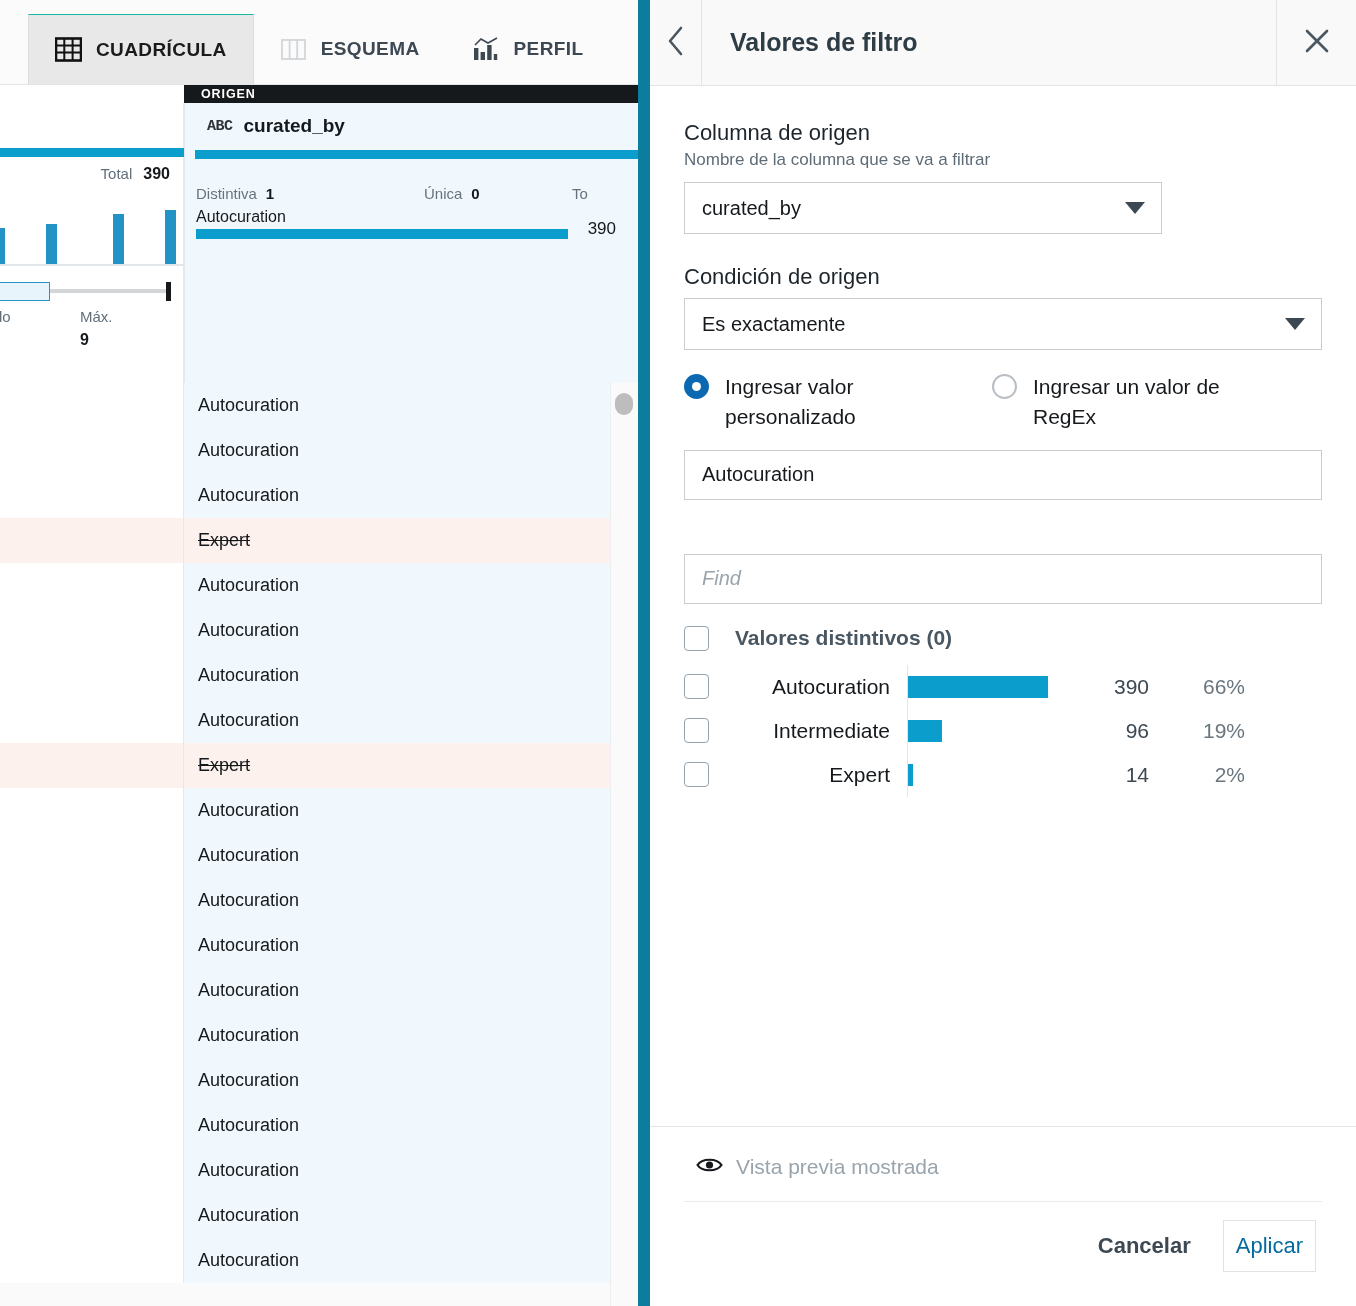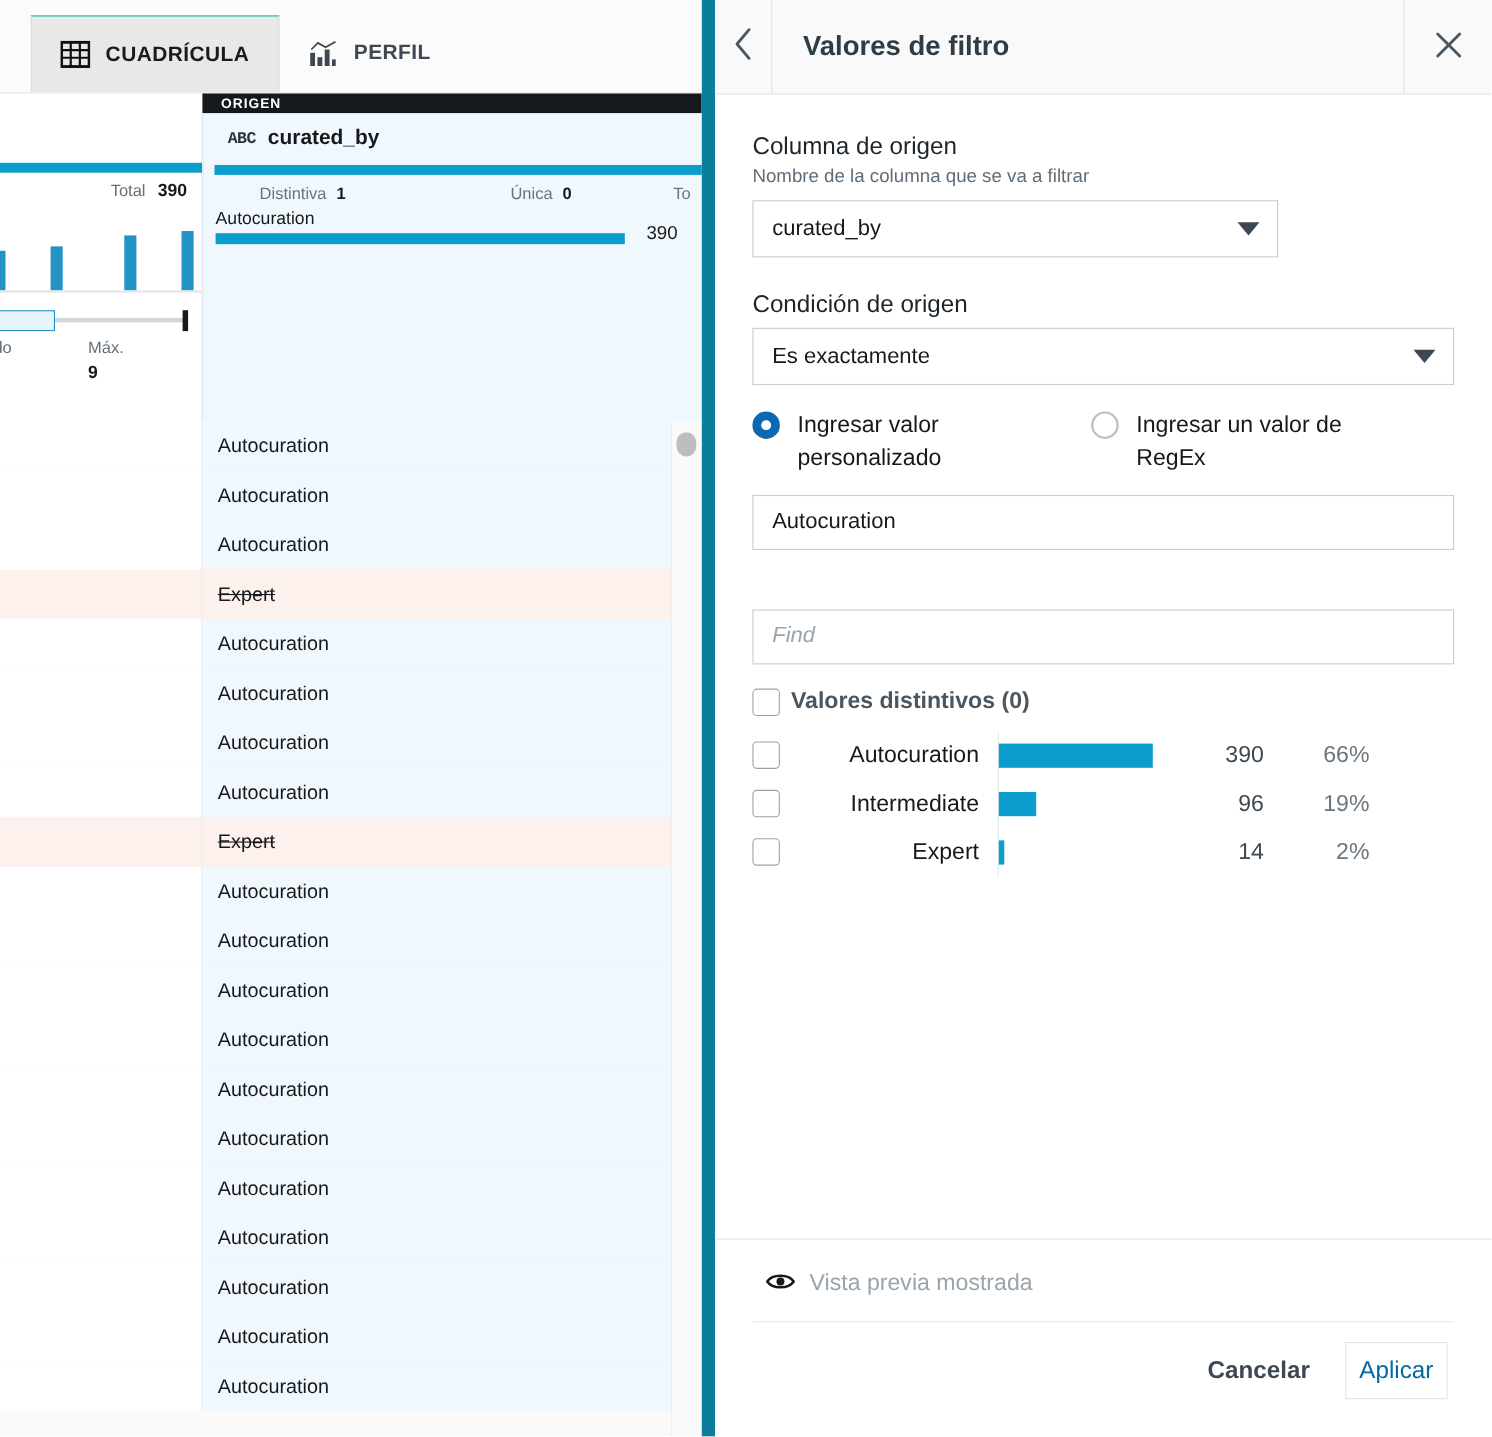--- a/index.html
+++ b/index.html
@@ -77,22 +77,22 @@
   .abc-badge {
     font-family: "Liberation Mono", monospace;
     font-size: 15px; color: #2d3338; letter-spacing: -0.5px;
     font-weight: 600;
   }
   .col-name { font-size: 19px; font-weight: bold; color: #15191d; }
   .prof-fullbar {
     margin: 13px 0 0 10px; width: 444px; height: 9px; background: #0b9dcb;
   }
   .prof-stats {
-    display: flex; align-items: center; padding: 9px 0 0 11px;
-    font-size: 15px; color: #62707c; gap: 0; margin-left: 40px;
+    display: flex; align-items: center; padding: 26px 0 0 11px;
+    font-size: 15px; color: #62707c; gap: 0;
   }
   .prof-stats .lbl { color: #66737f; }
   .prof-stats .val { color: #16191c; font-weight: bold; margin-left: 9px; }
   .stat-1 { width: 228px; }
   .stat-2 { width: 148px; }
   .prof-valrow { position: relative; margin: 6px 0 0 11px; width: 440px; }
   .prof-valname { font-size: 16px; color: #16191c; }
   .prof-valbar {
     margin-top: 3px; width: 372px; height: 10px; background: #0b9dcb;
   }
@@ -291,21 +291,21 @@
     font-size: 20px; color: #16191c;
   }
   .find-input {
     margin-top: 54px; height: 50px; width: 100%;
     border: 1px solid #c9cdd0; background: #ffffff;
     display: flex; align-items: center; padding: 0 17px;
     font-size: 20px; color: #9aa4ac; font-style: italic;
   }
 
   .distinct-head {
-    display: flex; align-items: center; gap: 10px;
+    display: flex; align-items: center; gap: 26px;
     margin-top: 22px;
   }
   .cbox {
     width: 25px; height: 25px; border-radius: 4px;
     border: 1.6px solid #96a3ad; background: #ffffff;
     flex: 0 0 auto; cursor: pointer;
   }
   .distinct-title {
     font-size: 21px; font-weight: bold; color: #4a5761;
   }
@@ -386,20 +386,30 @@
             <rect x="1" y="2.5" width="25" height="22" fill="none" stroke="#111" stroke-width="2.6"></rect>
             <line x1="1" y1="9.5" x2="26" y2="9.5" stroke="#111" stroke-width="2"></line>
             <line x1="1" y1="16.5" x2="26" y2="16.5" stroke="#111" stroke-width="2"></line>
             <line x1="9.3" y1="2.5" x2="9.3" y2="24.5" stroke="#111" stroke-width="2"></line>
             <line x1="17.6" y1="2.5" x2="17.6" y2="24.5" stroke="#111" stroke-width="2"></line>
           </svg>
         </span>
         <span class="tab-label">CUADRÍCULA</span>
       </div>
 
+      <div class="tab">
+        <span class="ico-cols">
+          <svg width="27" height="27" viewBox="0 0 27 27">
+            <rect x="2" y="4" width="23" height="19" fill="none" stroke="#d2d6d9" stroke-width="1.8"></rect>
+            <line x1="9.6" y1="4" x2="9.6" y2="23" stroke="#d2d6d9" stroke-width="1.8"></line>
+            <line x1="17.2" y1="4" x2="17.2" y2="23" stroke="#d2d6d9" stroke-width="1.8"></line>
+          </svg>
+        </span>
+        <span class="tab-label">ESQUEMA</span>
+      </div>
 
       <div class="tab">
         <span class="ico-prof">
           <svg width="28" height="27" viewBox="0 0 28 27">
             <rect x="2" y="12" width="4.4" height="12" fill="#3d4852"></rect>
             <rect x="8.6" y="16" width="4.4" height="8" fill="#3d4852"></rect>
             <rect x="15.2" y="9" width="4.4" height="15" fill="#3d4852"></rect>
             <polyline points="3,9 9,3 16,7 25,2" fill="none" stroke="#3d4852" stroke-width="1.6"></polyline>
             <rect x="21.8" y="18" width="3.4" height="6" fill="#3d4852"></rect>
           </svg>

